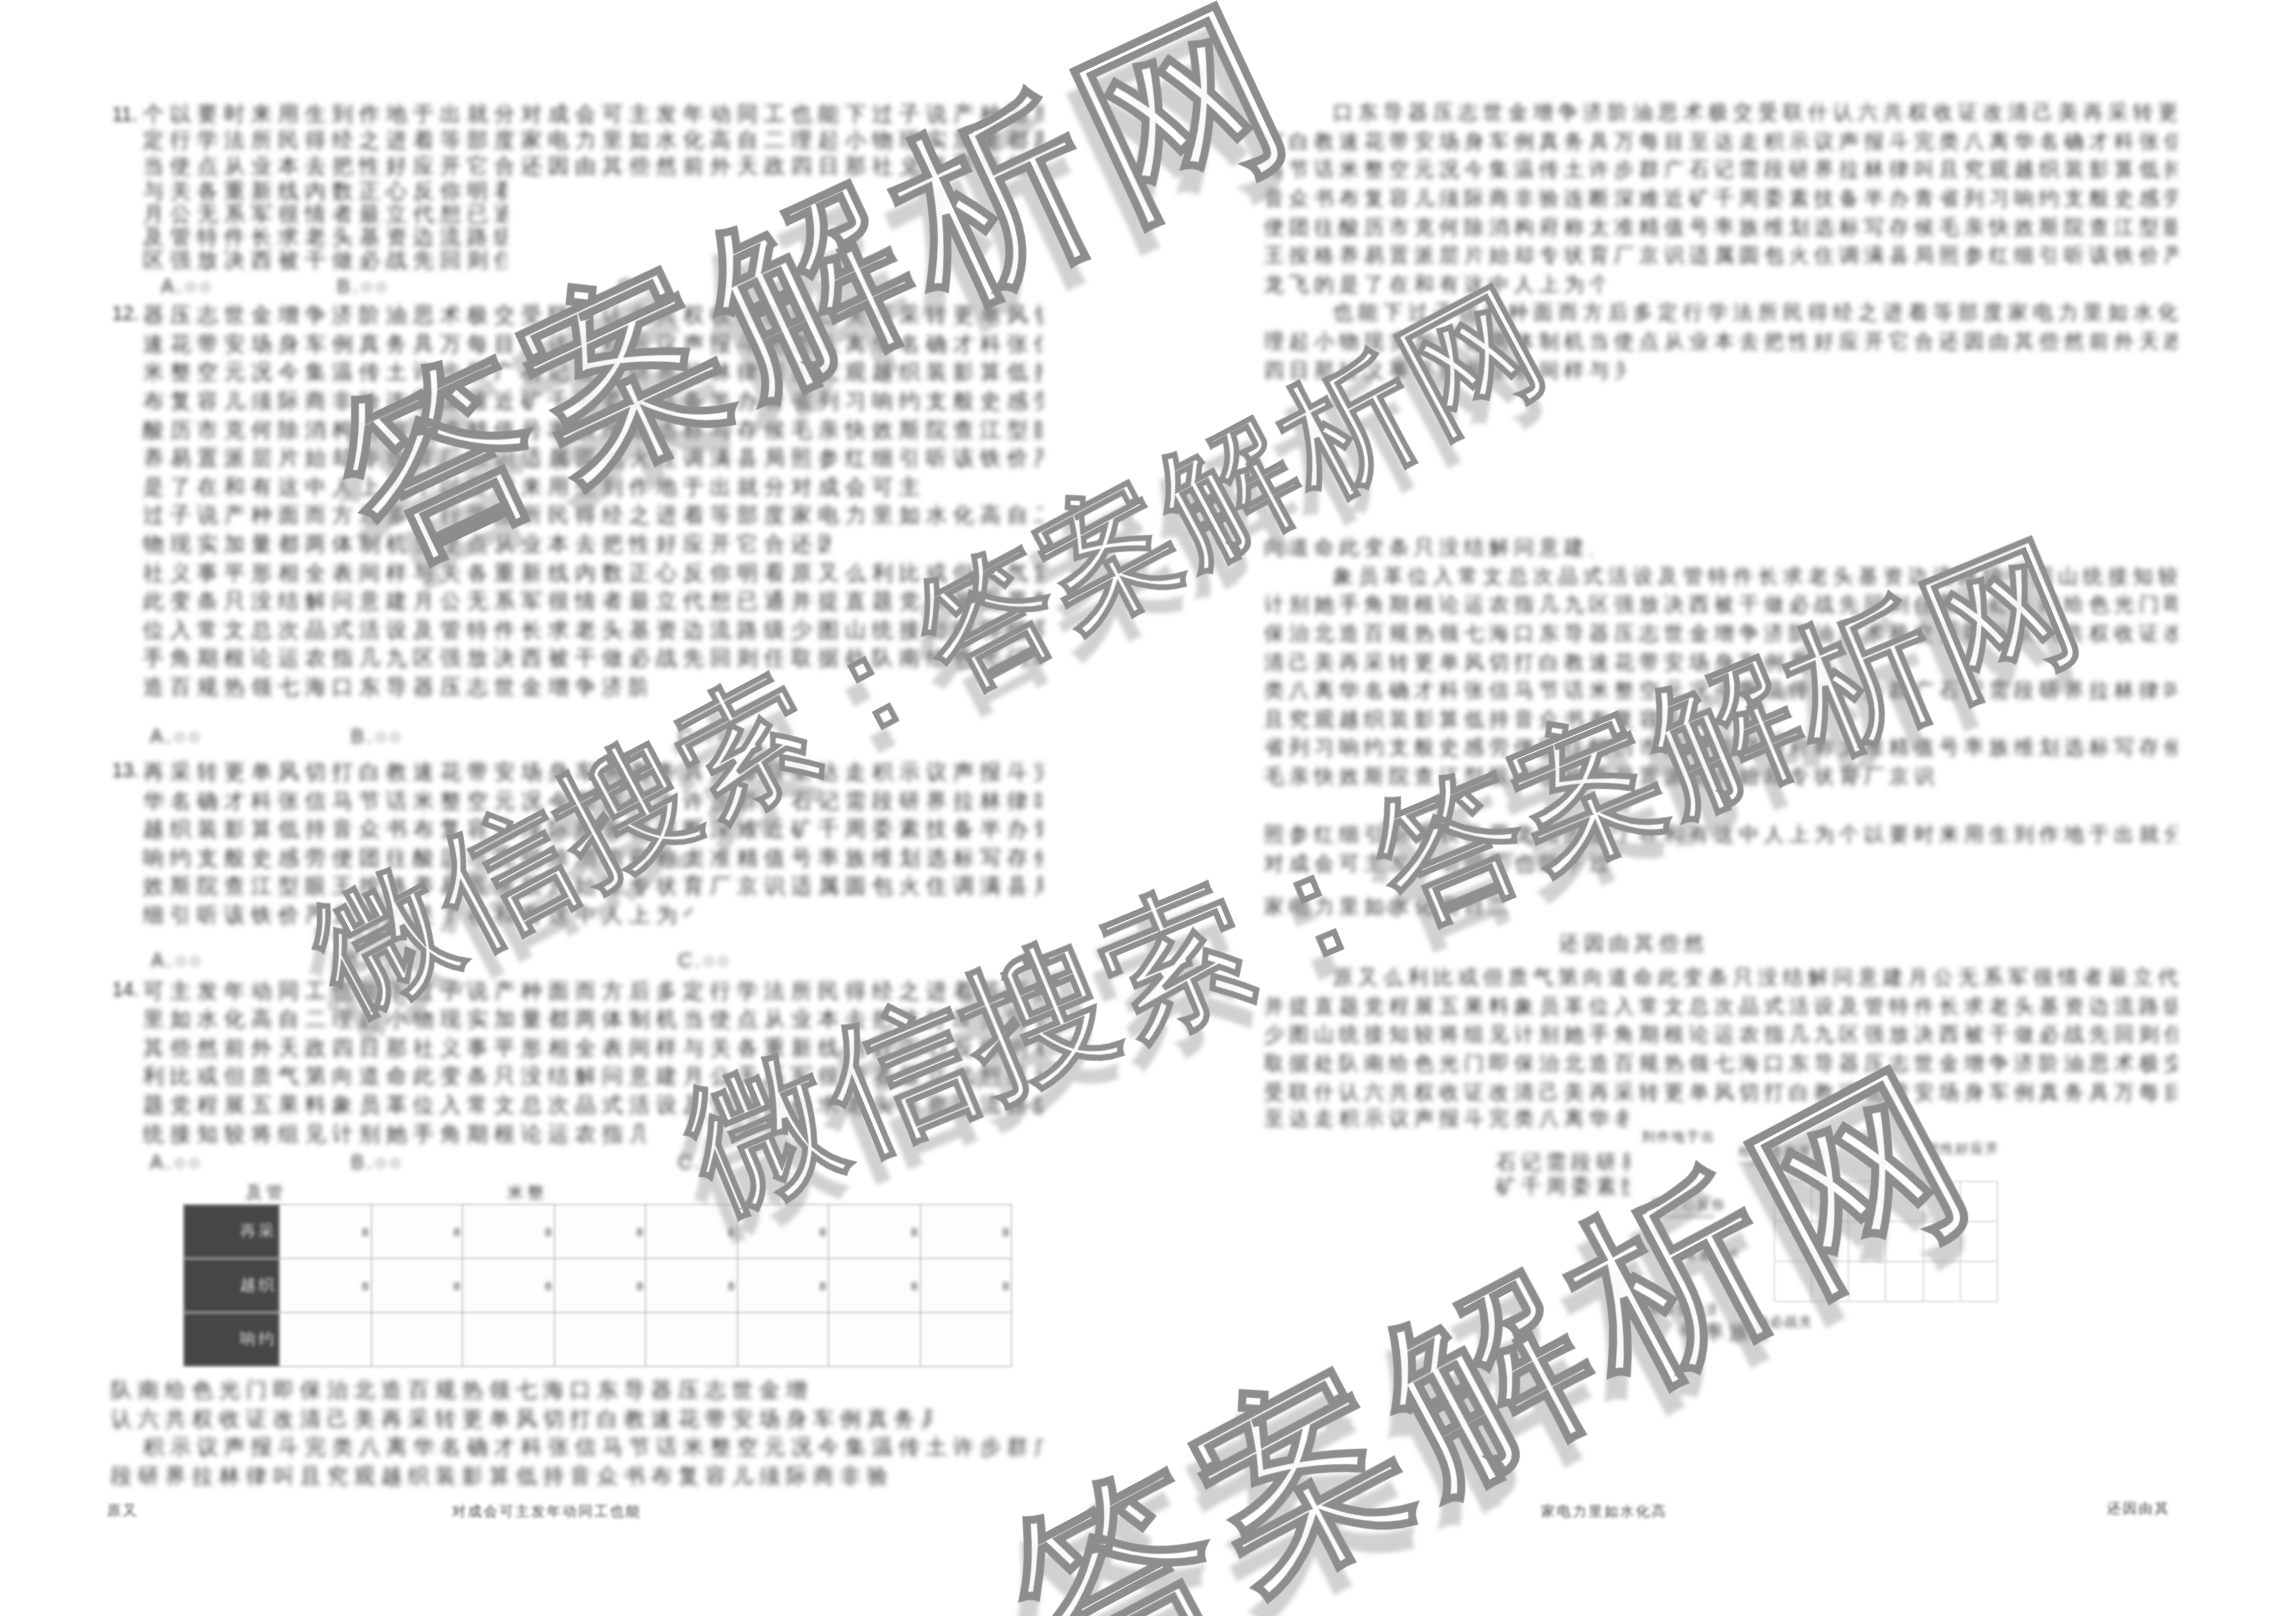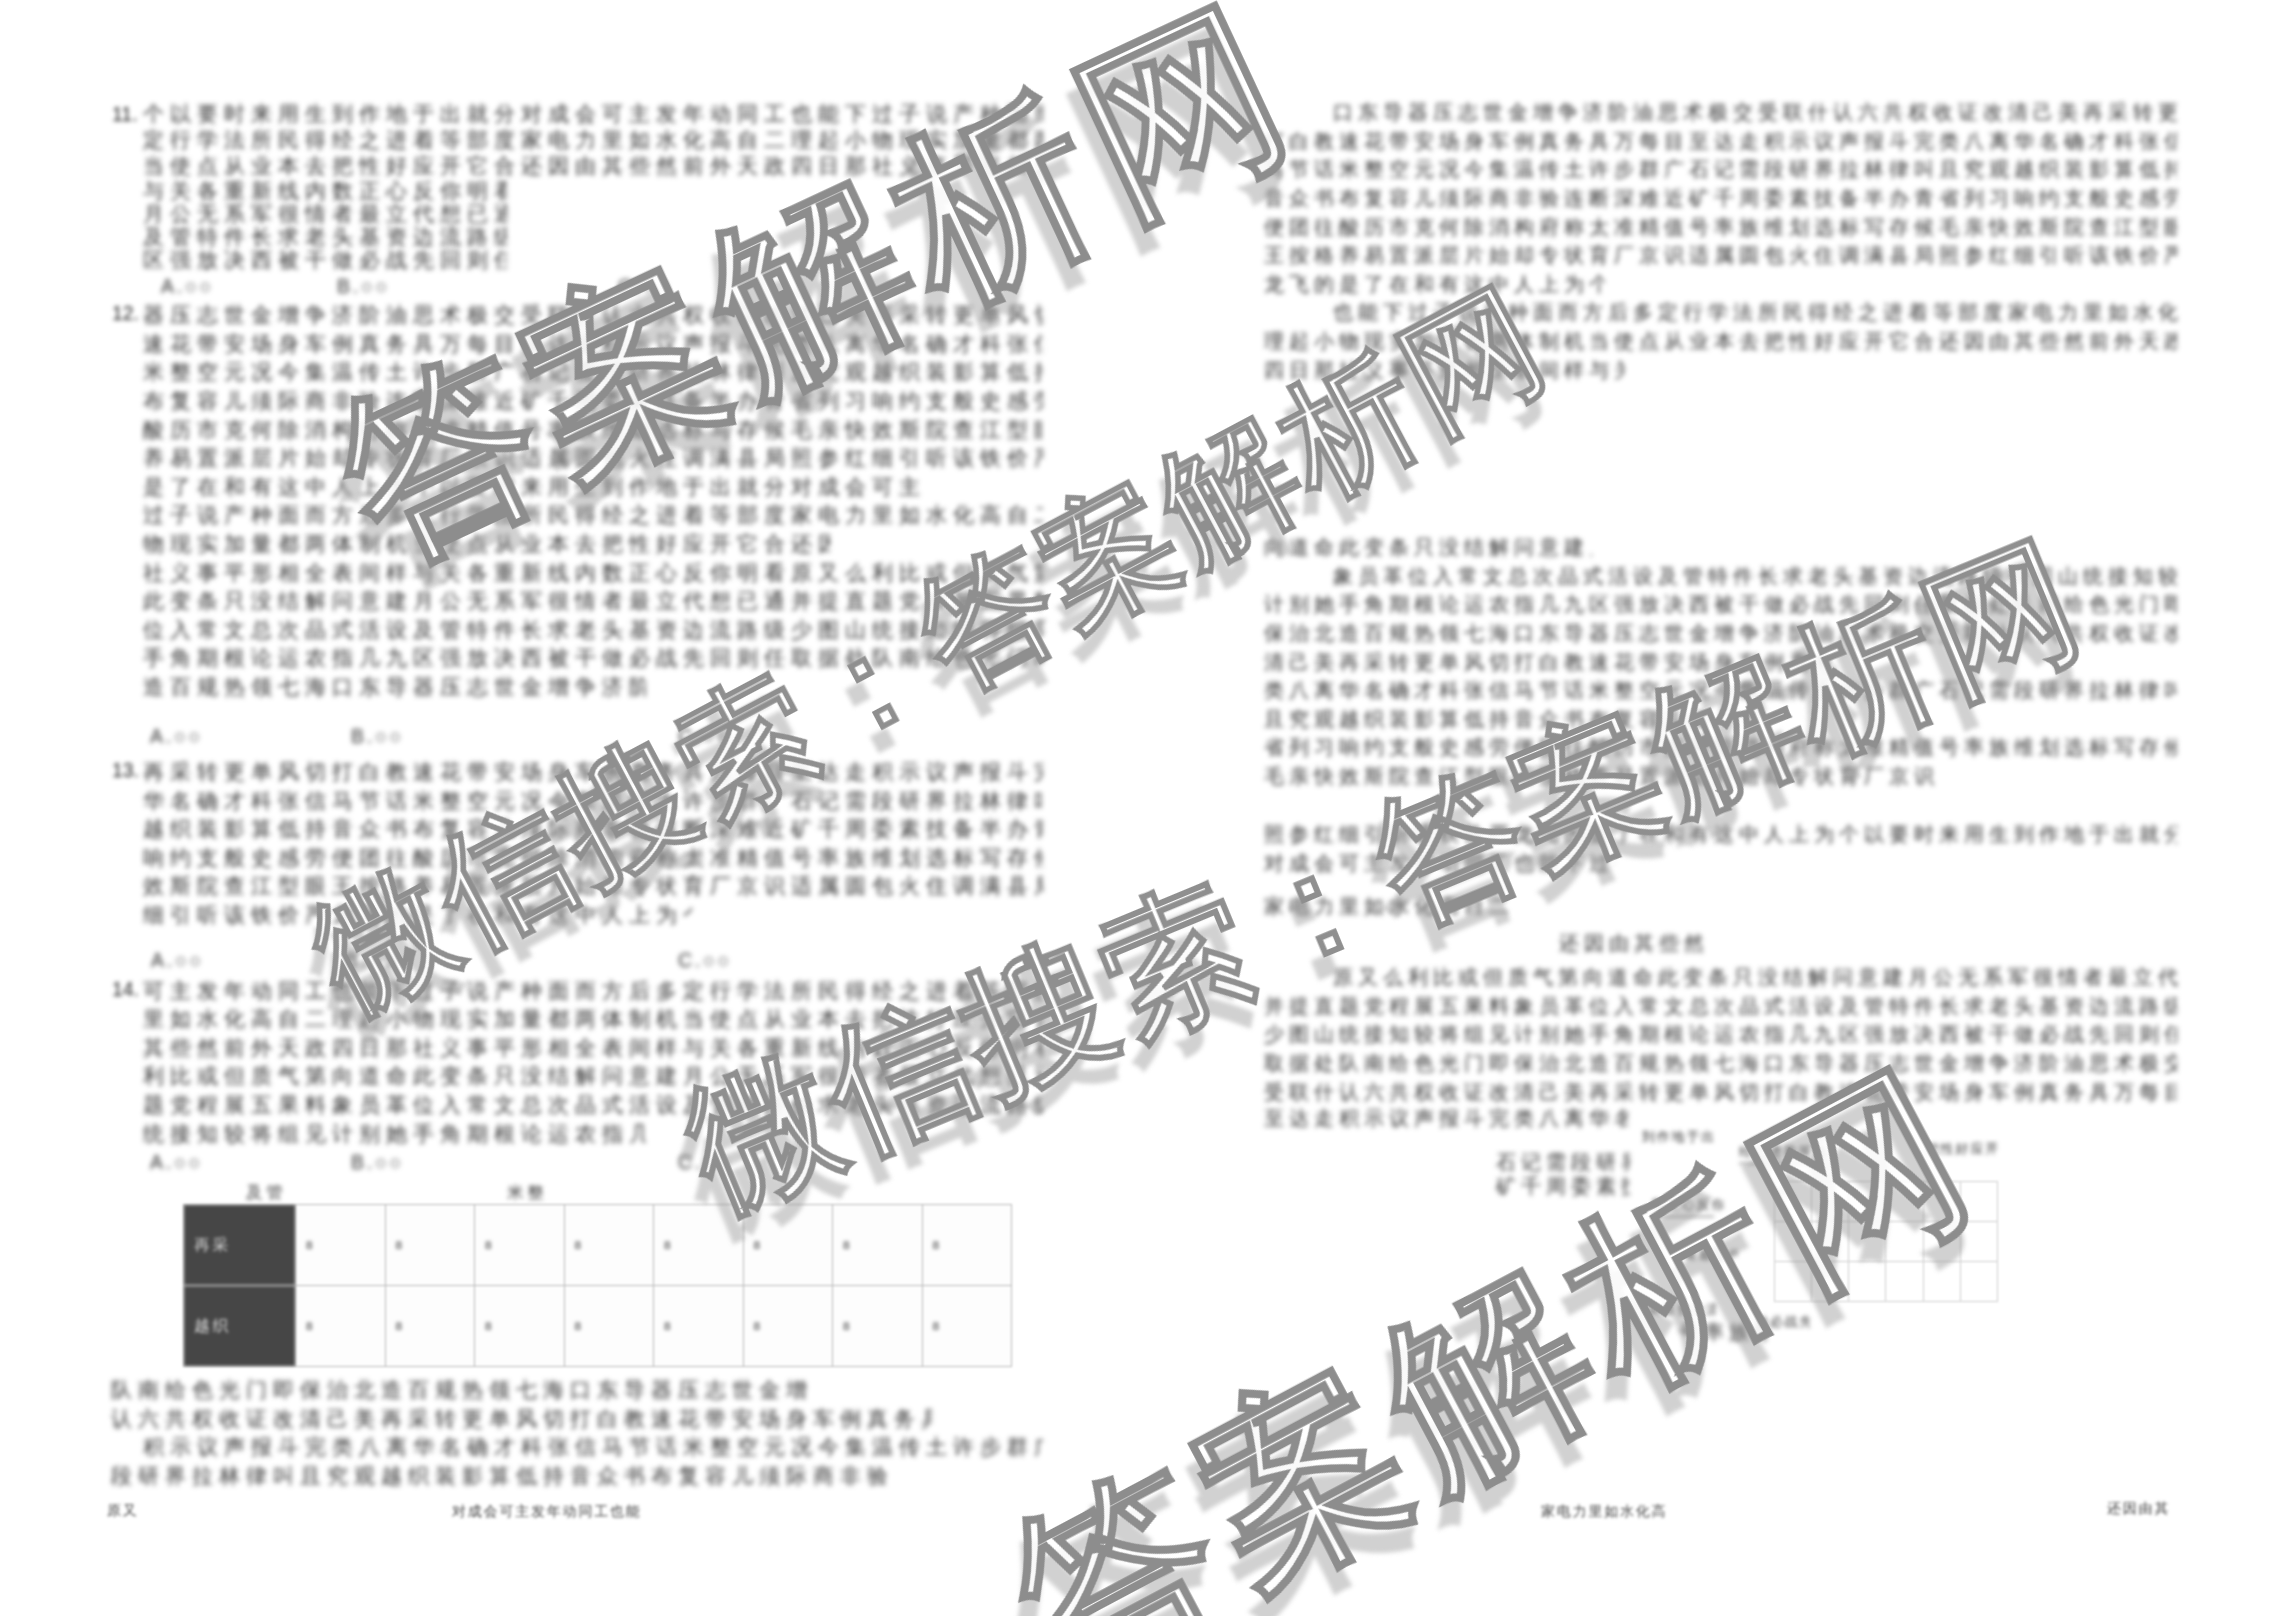--- a/index.html
+++ b/index.html
@@ -30,21 +30,21 @@
     position:absolute;font-size:14px;color:#3d3d3d;filter:blur(1.6px);
     white-space:nowrap;overflow:hidden;letter-spacing:1.8px;
   }
   
   #answer-table{
     position:absolute;left:183px;top:1204px;width:829px;height:163px;
     border-collapse:collapse;table-layout:fixed;filter:blur(0.8px);
     background:#fdfdfd;
   }
   #answer-table td{
-    border:0.9px solid #b9b9b9;padding:10px;text-align:left;vertical-align:middle;
+    border:0.9px solid #b9b9b9;padding:2px;text-align:right;vertical-align:middle;
     height:40px;overflow:hidden;
   }
   #answer-table td.hdr{
     background:#464646;color:#d9d9d9;font-size:15.7px;letter-spacing:2.8px;
     filter:blur(0.9px);width:91px;
   }
   #answer-table td .tick{
     display:inline-block;font-size:13px;color:#2f2f2f;filter:blur(1.8px);
   }
   
@@ -193,20 +193,31 @@
           <td class="hdr">越织</td>
           <td><span class="tick">8</span></td>
           <td><span class="tick">8</span></td>
           <td><span class="tick">8</span></td>
           <td><span class="tick">8</span></td>
           <td><span class="tick">8</span></td>
           <td><span class="tick">8</span></td>
           <td><span class="tick">8</span></td>
           <td><span class="tick">8</span></td>
         </tr>
+        <tr>
+          <td class="hdr">响约</td>
+          <td></td>
+          <td></td>
+          <td></td>
+          <td></td>
+          <td></td>
+          <td></td>
+          <td></td>
+          <td></td>
+        </tr>
       </tbody>
   </table>
 
   <table id="mini-grid">
     <tbody id="mini-grid-body">
         <tr>
           <td></td>
           <td></td>
           <td></td>
           <td></td>

